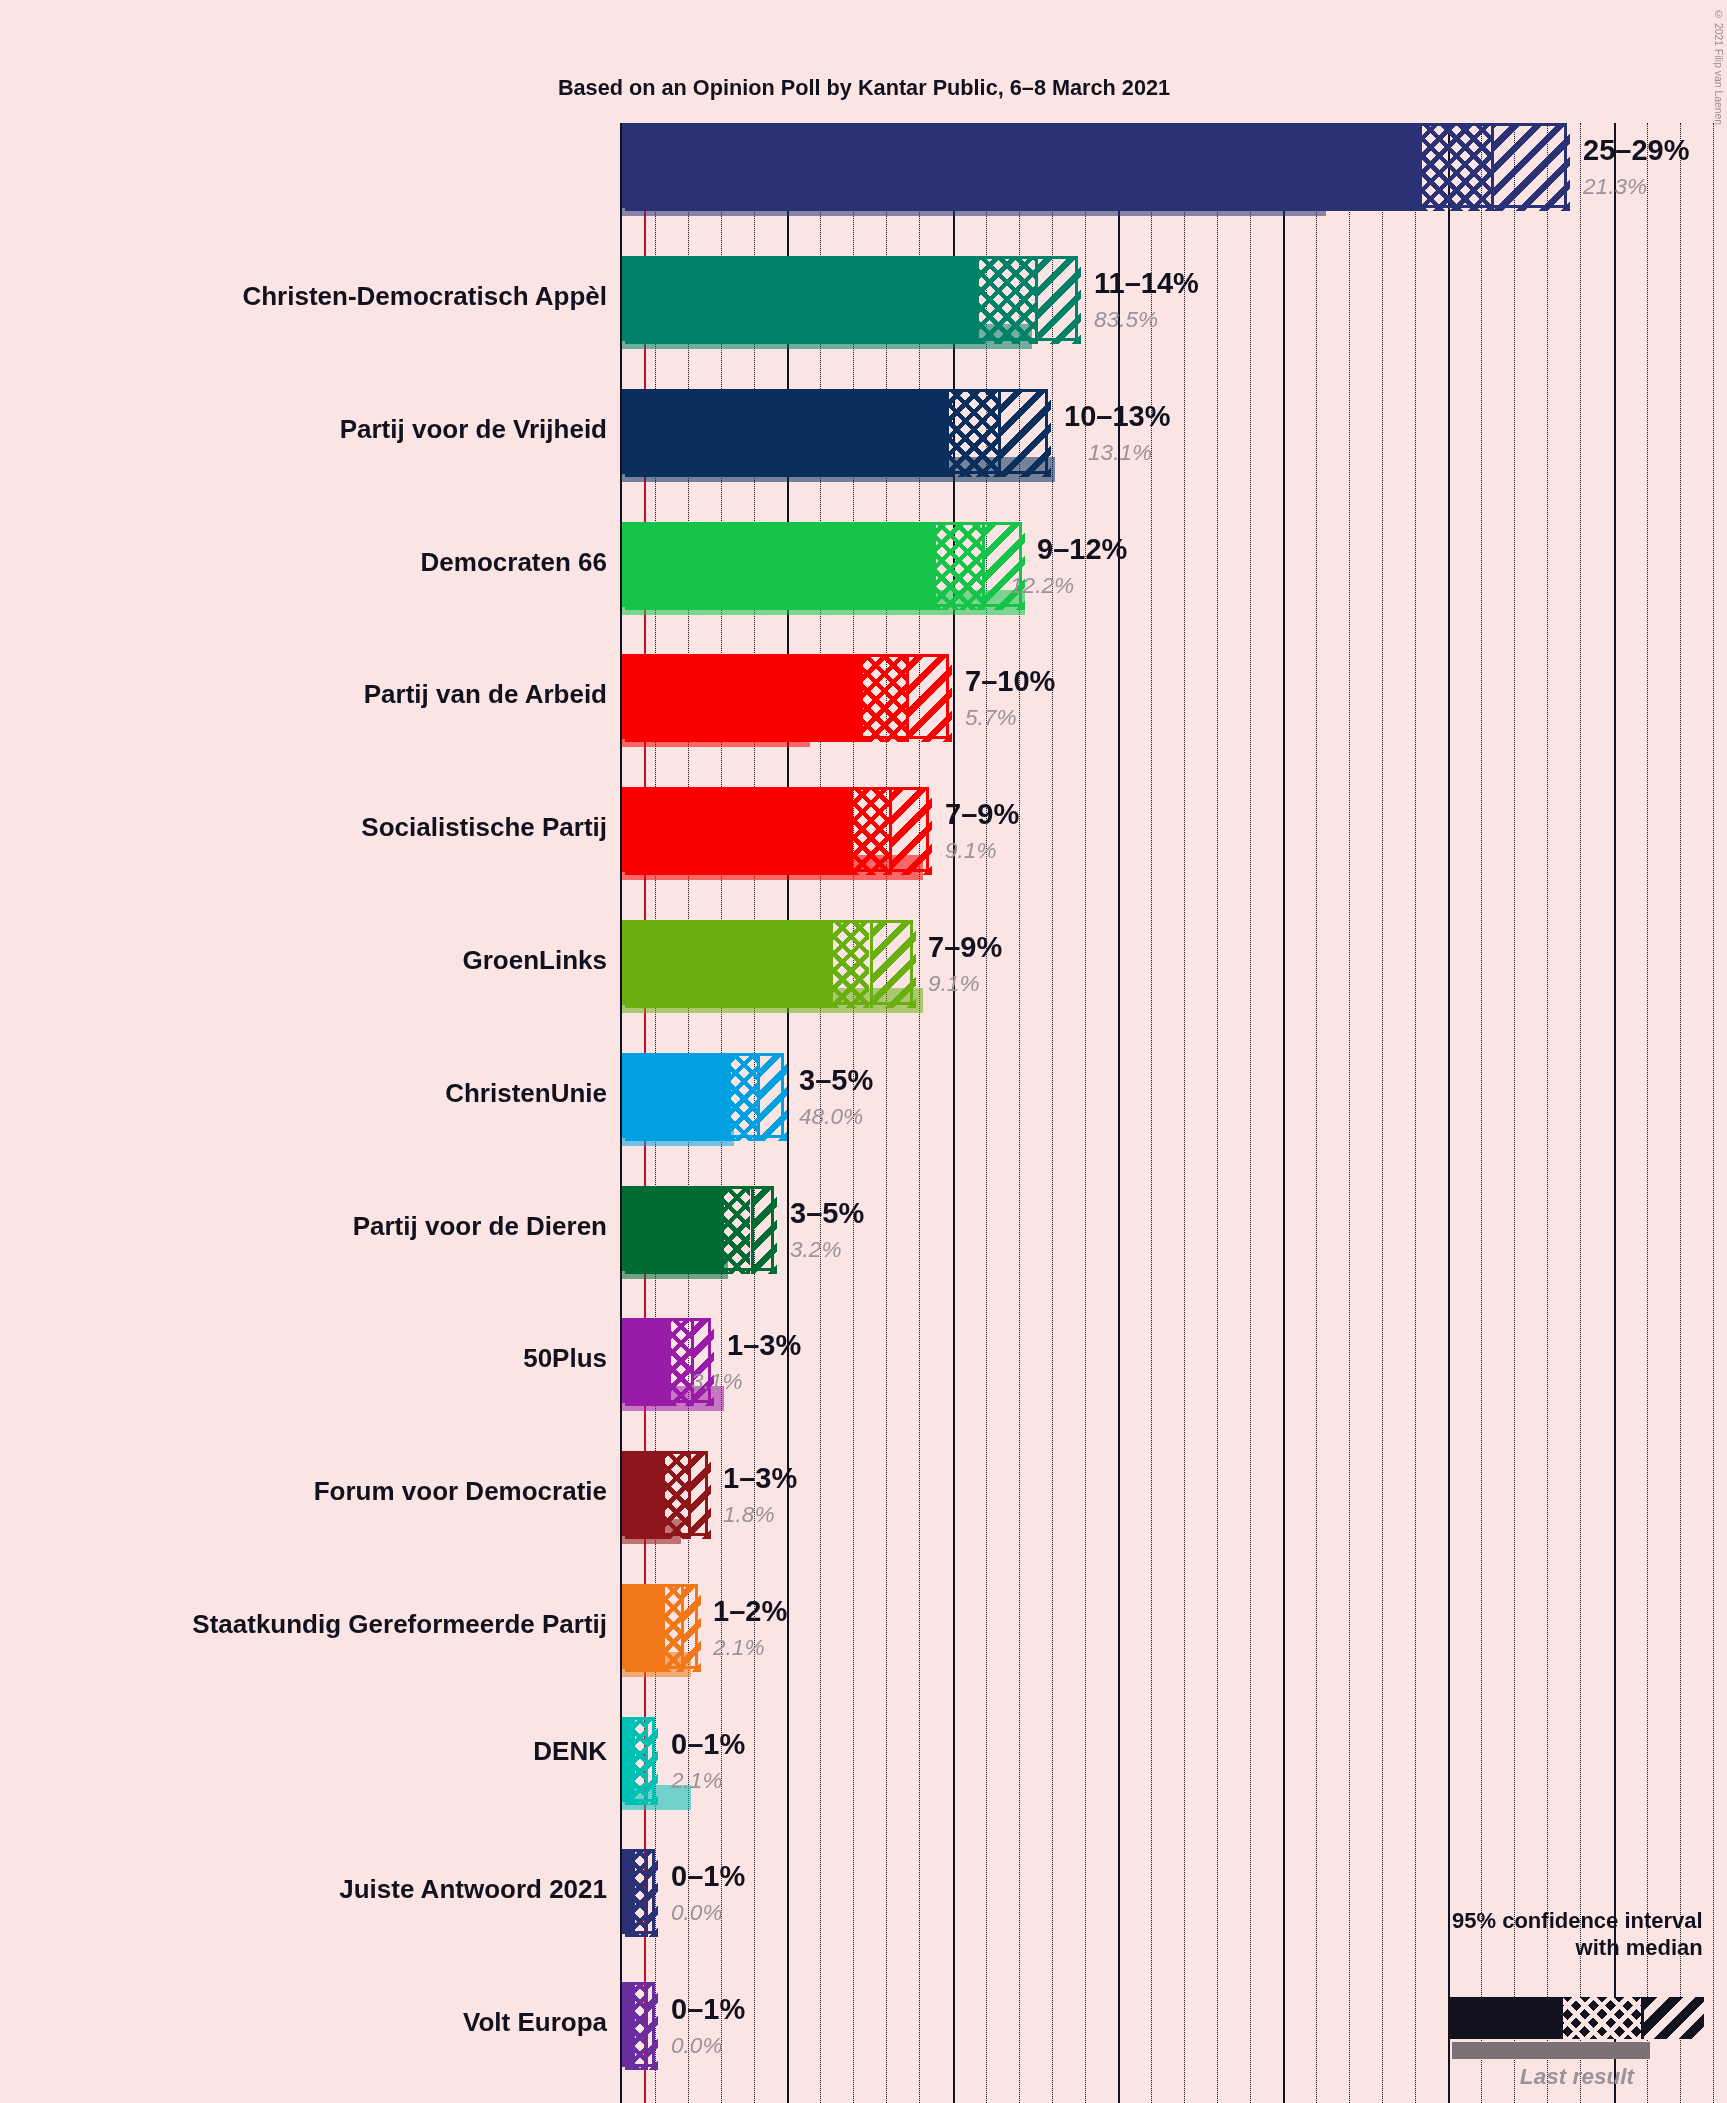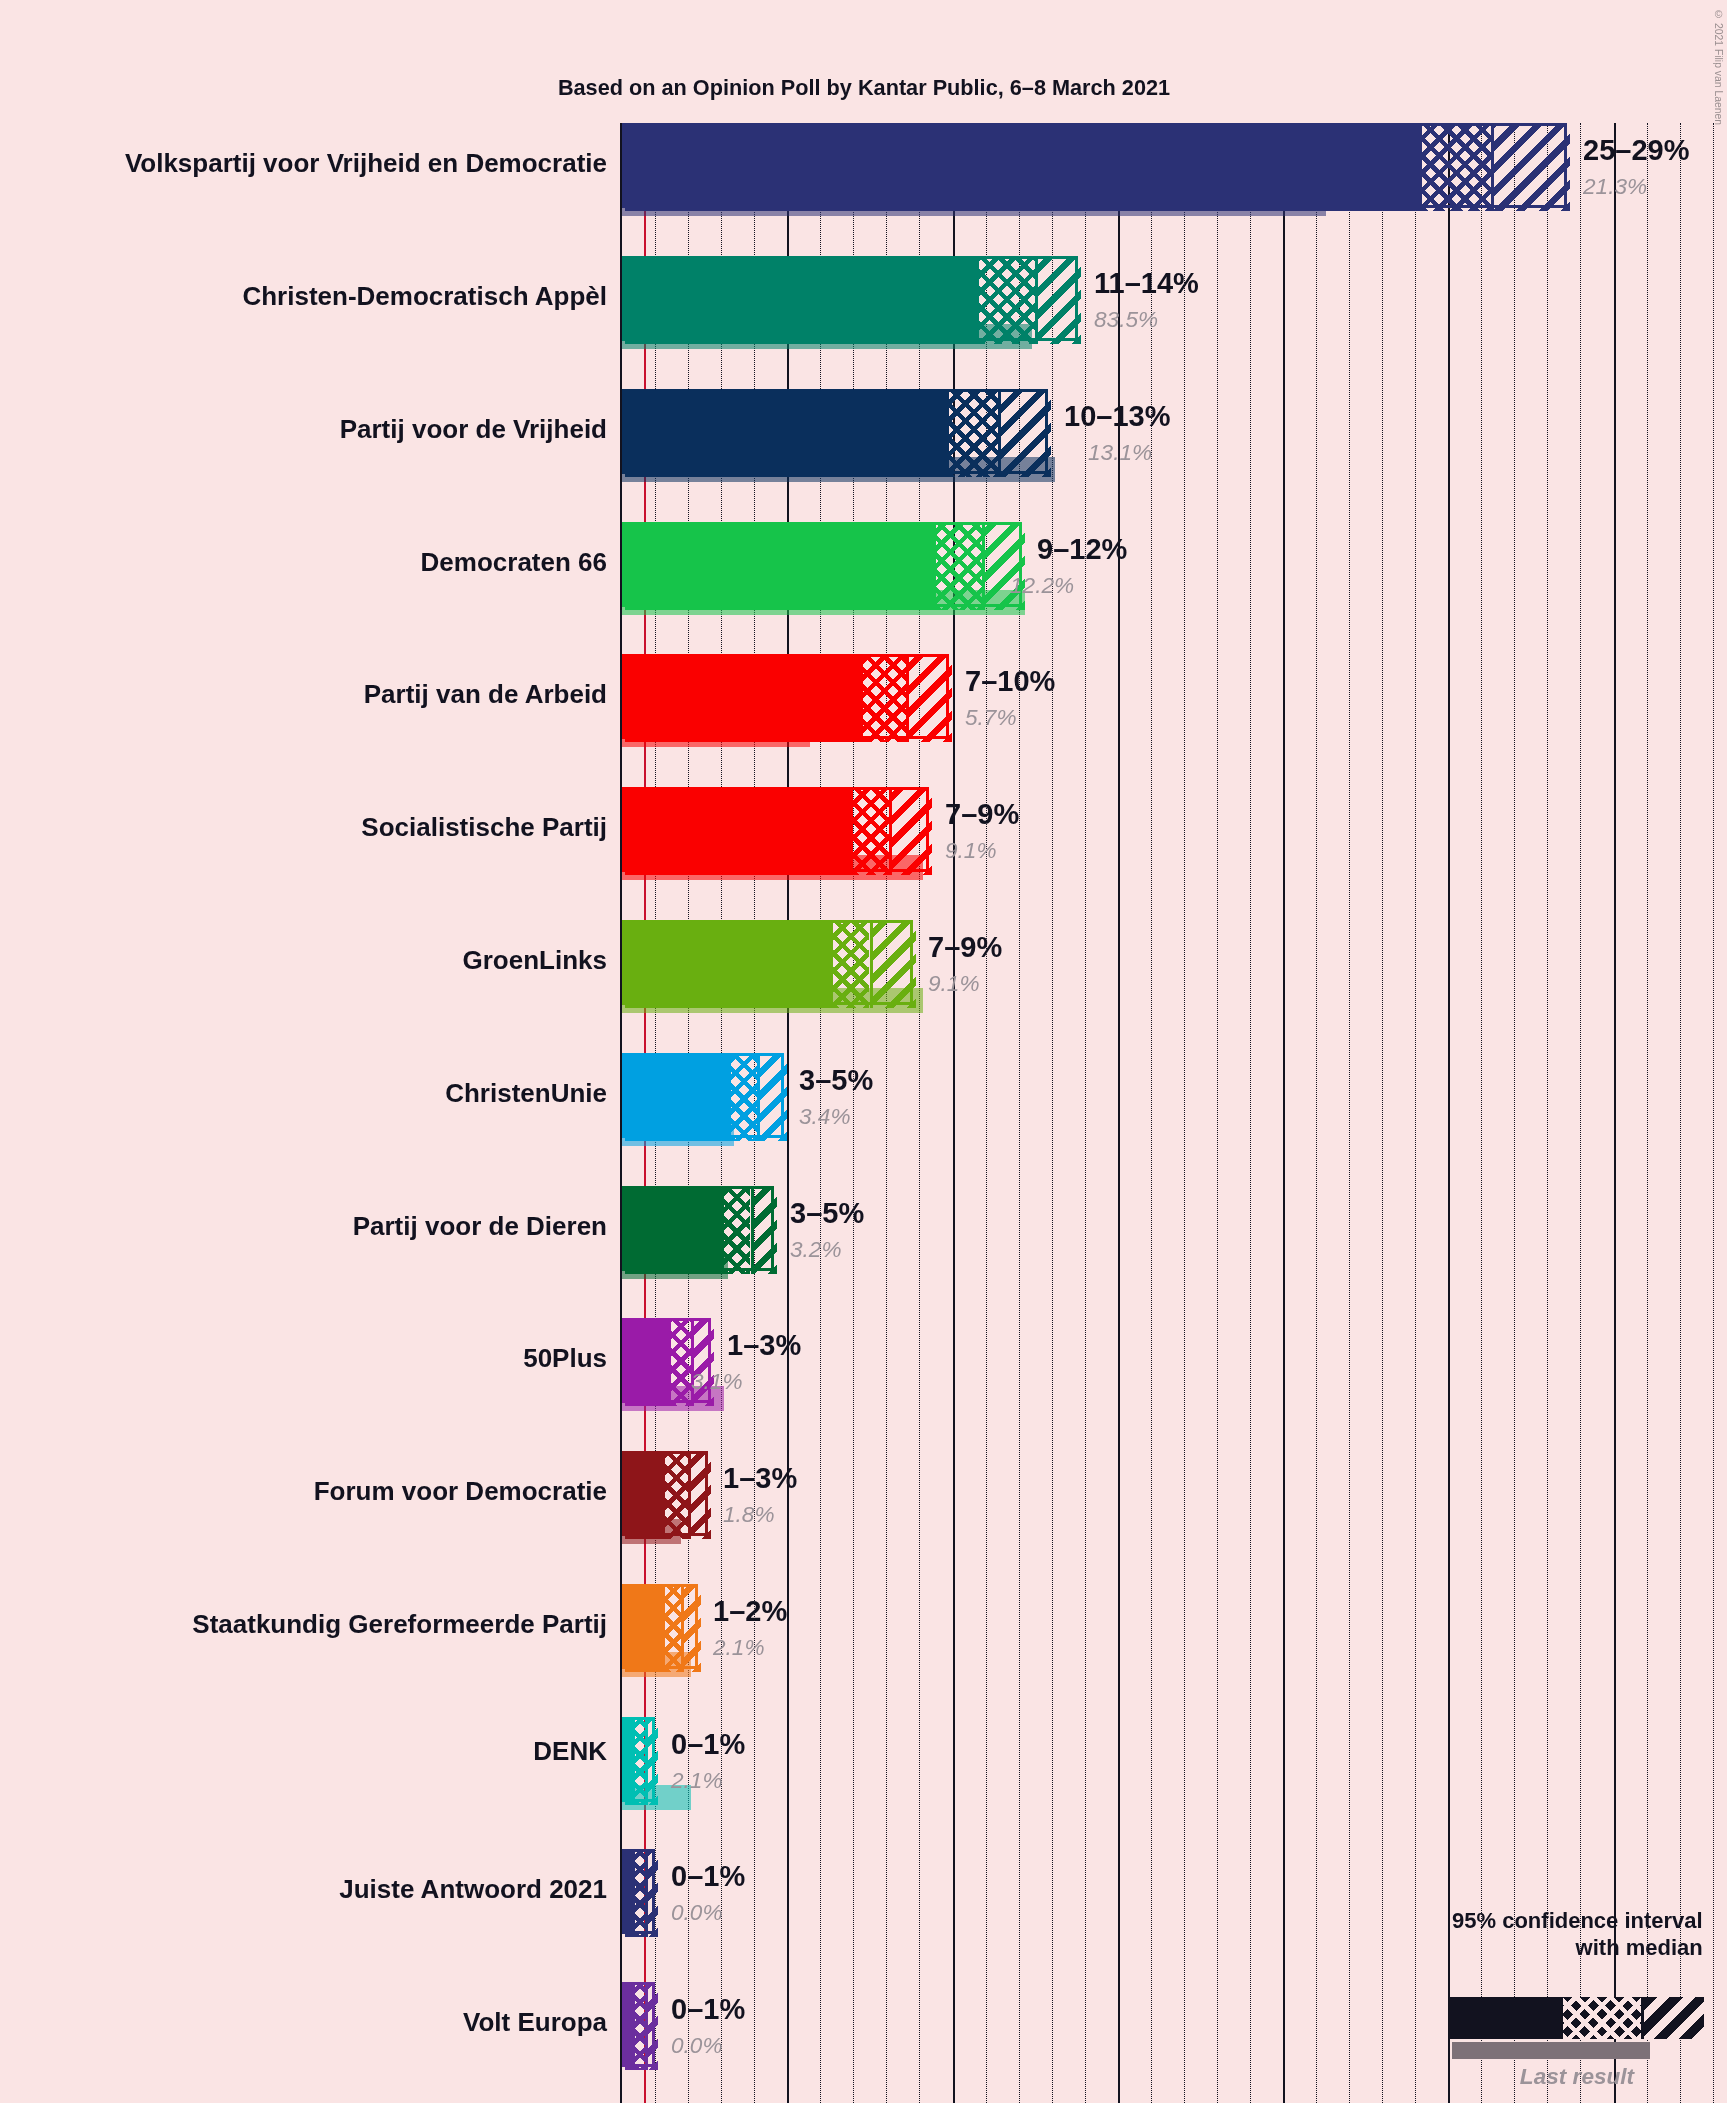--- a/index.html
+++ b/index.html
@@ -128,21 +128,20 @@
         <div class="grid-line grid-minor" style="left: 1058px;"></div>
         <div class="grid-line grid-minor" style="left: 1091px;"></div>
       </div>
     <div id="threshold">
         <div class="threshold-line" style="left: 22px; background: rgb(200, 16, 46);"></div>
       </div>
   </div>
 
   <div id="rows">
       <div class="row" style="top: 123px; height: 133px;">
-        <div class="party-label" style="top: 24.5px;">Volkspartij voor Vrijheid en Democratie</div>
         <div class="last-bar" style="left: 622px; top: 68px; width: 704px; background: rgb(43, 49, 117);"></div>
         <div class="bar-wrap" style="top: 0px; width: 945px; height: 85px; left: 622px;">
           <div class="ci-bar" style="left: 0px; width: 945px; border: 3.8px solid rgb(43, 49, 117);">
             <div class="seg-solid" style="width: 797px; background: rgb(43, 49, 117);"></div>
             <div class="seg-cross" style="left: 797px; width: 69px; background-image: repeating-linear-gradient(45deg, rgb(43, 49, 117) 0px, rgb(43, 49, 117) 4.7px, transparent 4.7px, transparent 12.2px), repeating-linear-gradient(-45deg, rgb(43, 49, 117) 0px, rgb(43, 49, 117) 4.7px, transparent 4.7px, transparent 12.2px);"></div>
             <div class="seg-hatch" style="left: 866px; width: 79px; background-image: repeating-linear-gradient(-45deg, rgb(43, 49, 117) 0px, rgb(43, 49, 117) 6.6px, transparent 6.6px, transparent 16px); border-left: 3.8px solid rgb(43, 49, 117);"></div>
           </div>
         </div>
         <div class="val-range" style="left: 1583px; top: 11.3px;">25–29%</div>
         <div class="val-last" style="left: 1583px; top: 51px;">21.3%</div>
@@ -229,21 +228,21 @@
         <div class="party-label" style="top: 24.5px;">ChristenUnie</div>
         <div class="last-bar" style="left: 622px; top: 68px; width: 112px; background: rgb(0, 160, 225);"></div>
         <div class="bar-wrap" style="top: 0px; width: 162px; height: 85px; left: 622px;">
           <div class="ci-bar" style="left: 0px; width: 162px; border: 3.8px solid rgb(0, 160, 225);">
             <div class="seg-solid" style="width: 106px; background: rgb(0, 160, 225);"></div>
             <div class="seg-cross" style="left: 106px; width: 26.4px; background-image: repeating-linear-gradient(45deg, rgb(0, 160, 225) 0px, rgb(0, 160, 225) 4.7px, transparent 4.7px, transparent 12.2px), repeating-linear-gradient(-45deg, rgb(0, 160, 225) 0px, rgb(0, 160, 225) 4.7px, transparent 4.7px, transparent 12.2px);"></div>
             <div class="seg-hatch" style="left: 132px; width: 30px; background-image: repeating-linear-gradient(-45deg, rgb(0, 160, 225) 0px, rgb(0, 160, 225) 6.6px, transparent 6.6px, transparent 16px); border-left: 3.8px solid rgb(0, 160, 225);"></div>
           </div>
         </div>
         <div class="val-range" style="left: 799px; top: 11.3px;">3–5%</div>
-        <div class="val-last" style="left: 799px; top: 51px;">3.4%</div>
+        <div class="val-last" style="left: 799px; top: 51px;">48.0%</div>
       </div>
       <div class="row" style="top: 1186px; height: 133px;">
         <div class="party-label" style="top: 24.5px;">Partij voor de Dieren</div>
         <div class="last-bar" style="left: 622px; top: 68px; width: 106px; background: rgb(0, 107, 51);"></div>
         <div class="bar-wrap" style="top: 0px; width: 152px; height: 85px; left: 622px;">
           <div class="ci-bar" style="left: 0px; width: 152px; border: 3.8px solid rgb(0, 107, 51);">
             <div class="seg-solid" style="width: 99px; background: rgb(0, 107, 51);"></div>
             <div class="seg-cross" style="left: 99px; width: 26.4px; background-image: repeating-linear-gradient(45deg, rgb(0, 107, 51) 0px, rgb(0, 107, 51) 4.7px, transparent 4.7px, transparent 12.2px), repeating-linear-gradient(-45deg, rgb(0, 107, 51) 0px, rgb(0, 107, 51) 4.7px, transparent 4.7px, transparent 12.2px);"></div>
             <div class="seg-hatch" style="left: 126px; width: 26.4px; background-image: repeating-linear-gradient(-45deg, rgb(0, 107, 51) 0px, rgb(0, 107, 51) 6.6px, transparent 6.6px, transparent 16px); border-left: 3.8px solid rgb(0, 107, 51);"></div>
           </div>

